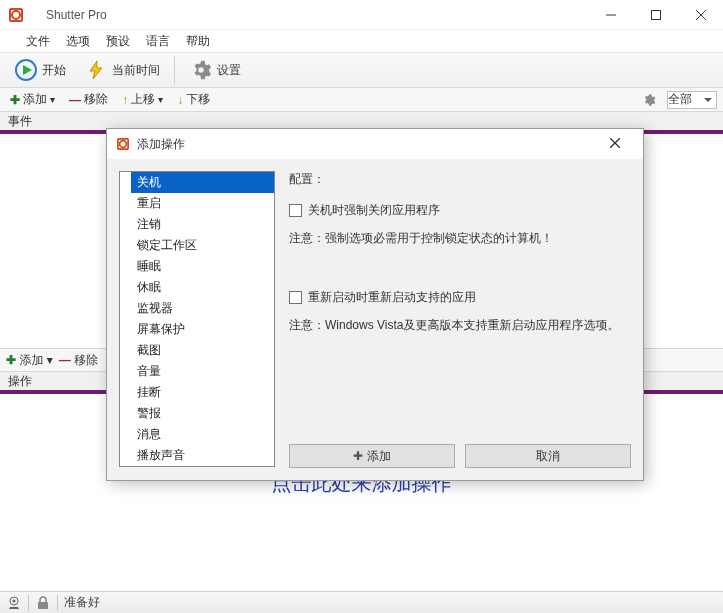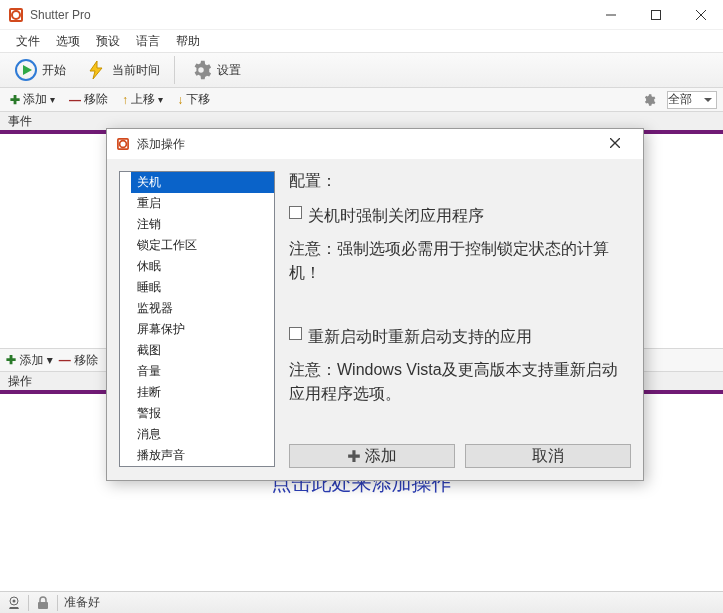--- a/index.html
+++ b/index.html
@@ -21,35 +21,35 @@
     display: flex;
     align-items: center;
     padding: 0 0 0 8px;
     border-bottom: 1px solid #f0f0f0;
   }
   .titlebar .app-icon {
     width: 16px; height: 16px;
     display: flex; align-items: center; justify-content: center;
     margin-right: 6px;
   }
-  .titlebar .title { color: #555; }
+  .titlebar .title { color: #555; margin-left: 16px; }
   .titlebar .win-controls { margin-left: auto; display: flex; }
   .titlebar .win-btn {
     width: 45px; height: 30px;
     display: flex; align-items: center; justify-content: center;
     color: #555;
   }
   .titlebar .win-btn svg { width: 10px; height: 10px; }
 
   
   .menubar {
     height: 22px;
     display: flex;
     align-items: center;
-    padding: 0 8px;
+    padding: 0 18px;
   }
   .menubar .menu-item { padding: 3px 8px; color: #333; }
 
   
   .toolbar {
     height: 36px;
     display: flex;
     align-items: center;
     padding: 0 6px;
     border-top: 1px solid #e5e5e5;
@@ -182,26 +182,26 @@
     margin-left:11px;
   }
   .listbox .li.selected {
     background: #0a63c9;
     color: #fff;
   }
 
   .config-pane {
     flex:1;
     display:flex; flex-direction:column;
-    font-size: 16px;
+    font-size: 12px;
     color:#333;
   }
   .config-pane .section-label { margin-bottom: 14px; }
   .config-pane .chk {
-    display:flex; gap:6px;
+    display:flex; align-items:center; gap:6px;
     margin-bottom: 10px;
   }
   .config-pane .chkbox {
     width:13px; height:13px; border:1px solid #707070; background:#fff;
   }
   .config-pane .note { margin-bottom: 22px; line-height:1.5; }
   .config-pane .btn-row {
     margin-top:auto;
     display:flex; gap:10px;
   }
@@ -379,22 +379,22 @@
           <line x1="10" y1="0" x2="0" y2="10" stroke="#333" stroke-width="1.3"></line>
         </svg>
     </span>
   </div>
   <div class="modal-body">
     <div class="listbox" id="action-list">
         <div class="li selected">关机</div>
         <div class="li">重启</div>
         <div class="li">注销</div>
         <div class="li">锁定工作区</div>
+        <div class="li">睡眠</div>
         <div class="li">休眠</div>
-        <div class="li">睡眠</div>
         <div class="li">监视器</div>
         <div class="li">屏幕保护</div>
         <div class="li">截图</div>
         <div class="li">音量</div>
         <div class="li">挂断</div>
         <div class="li">警报</div>
         <div class="li">消息</div>
         <div class="li">播放声音</div>
         <div class="li">运行程序</div>
       </div>

